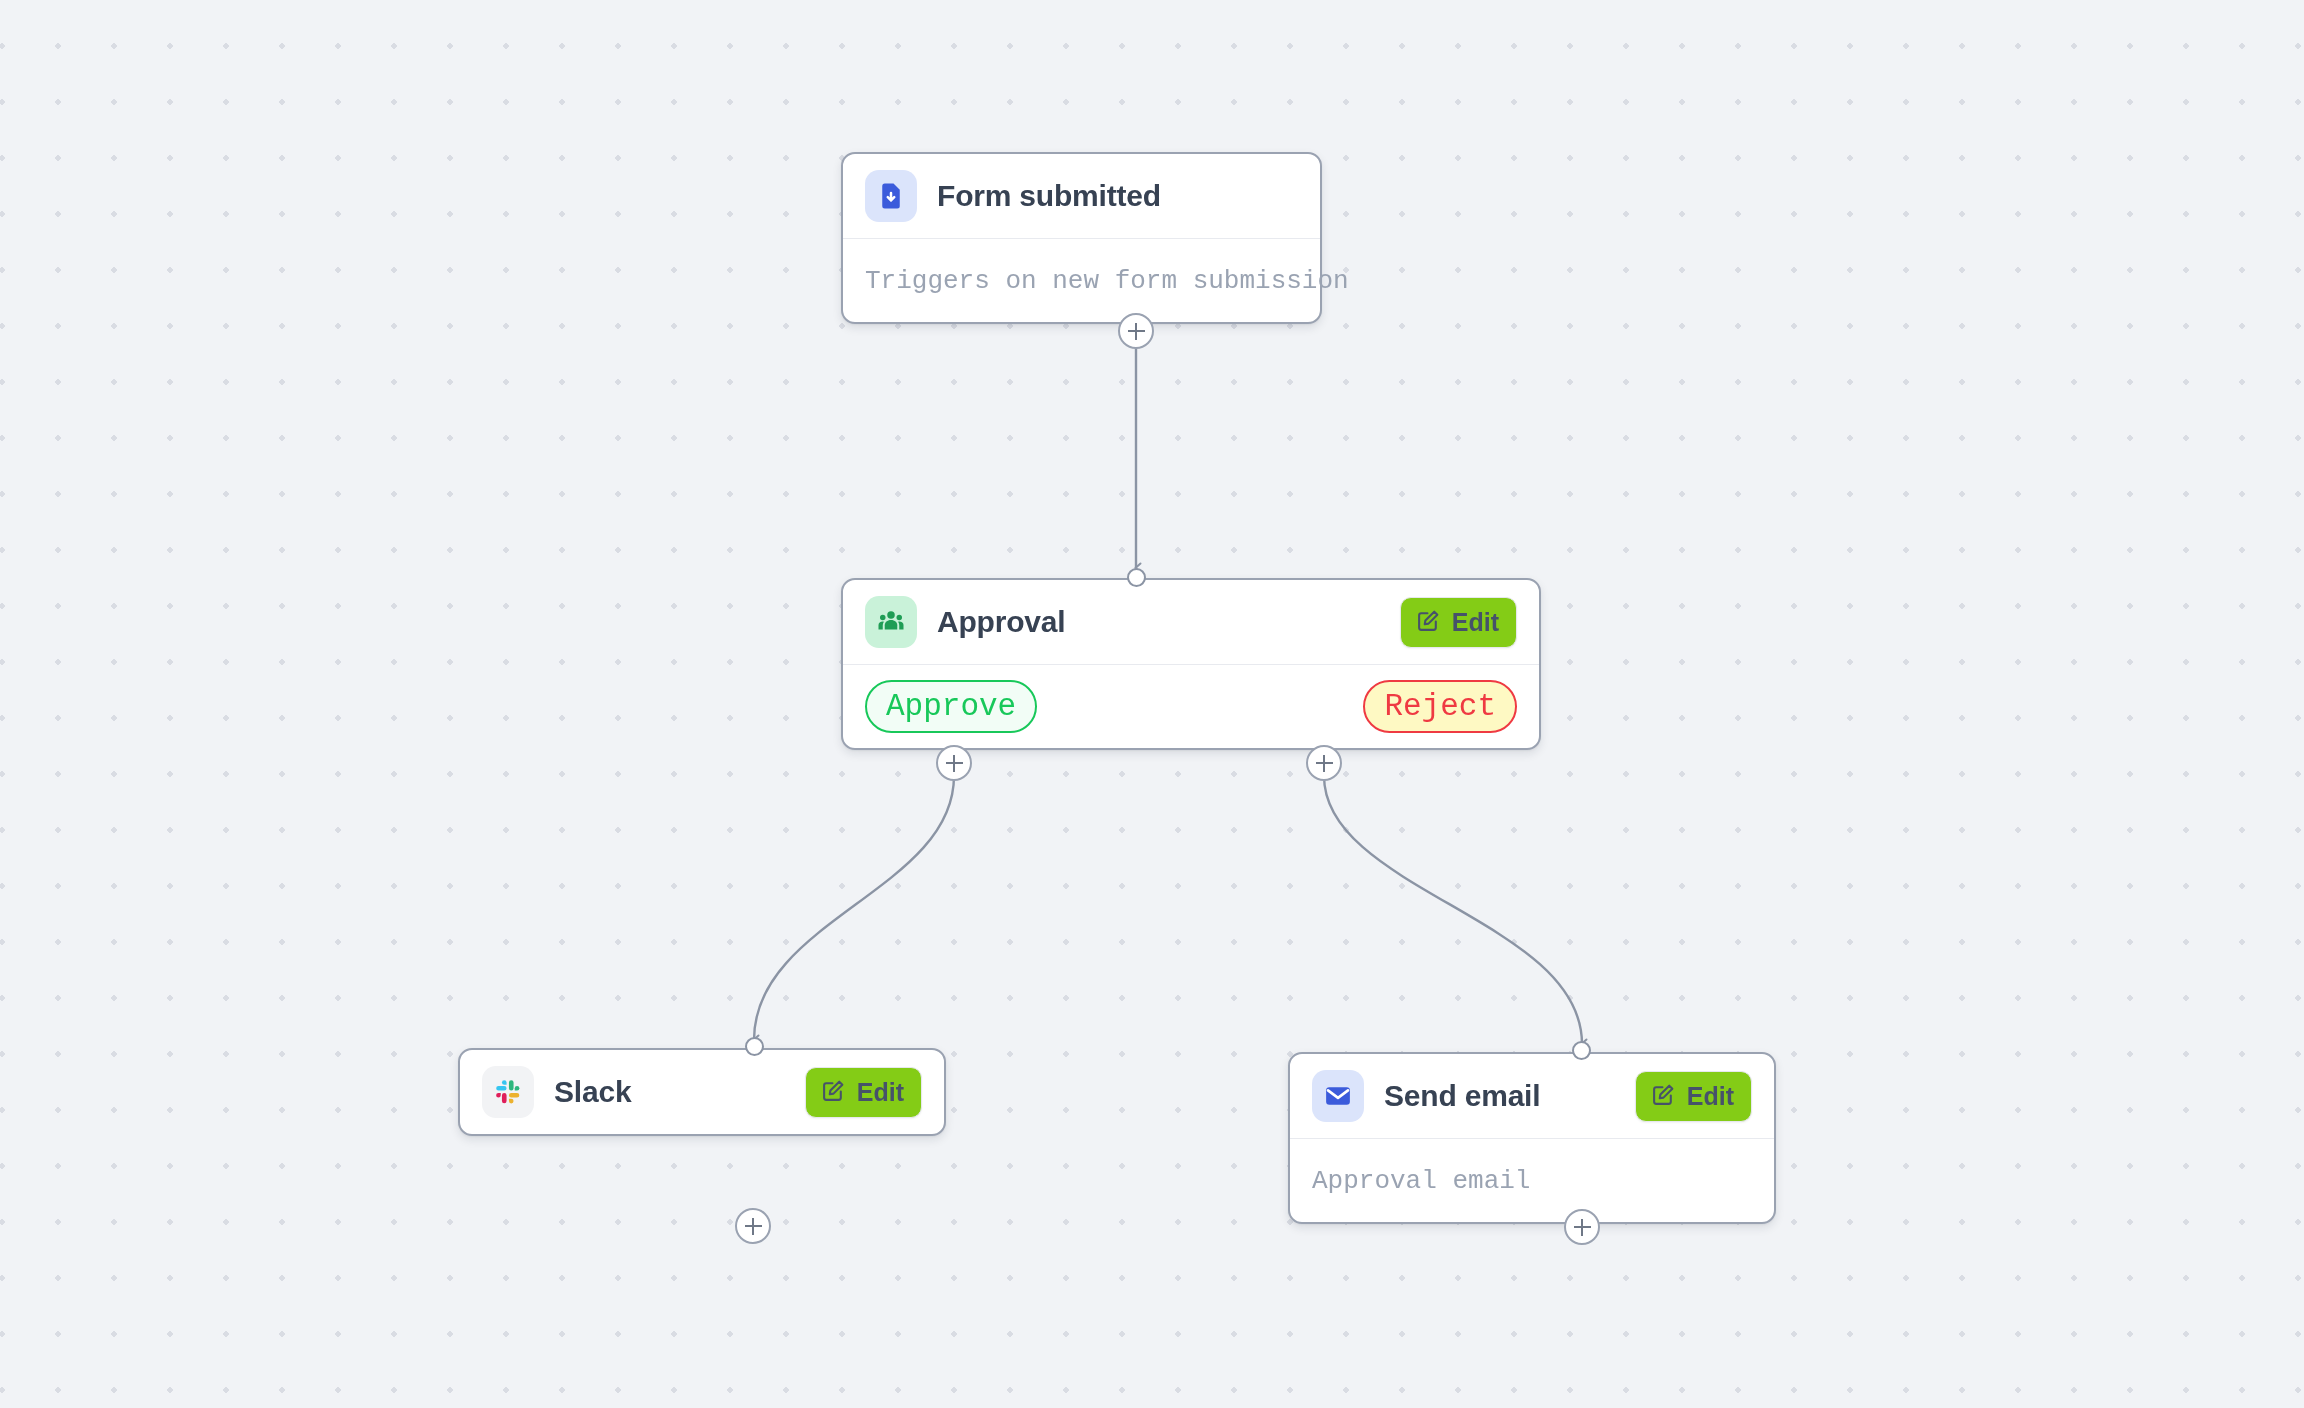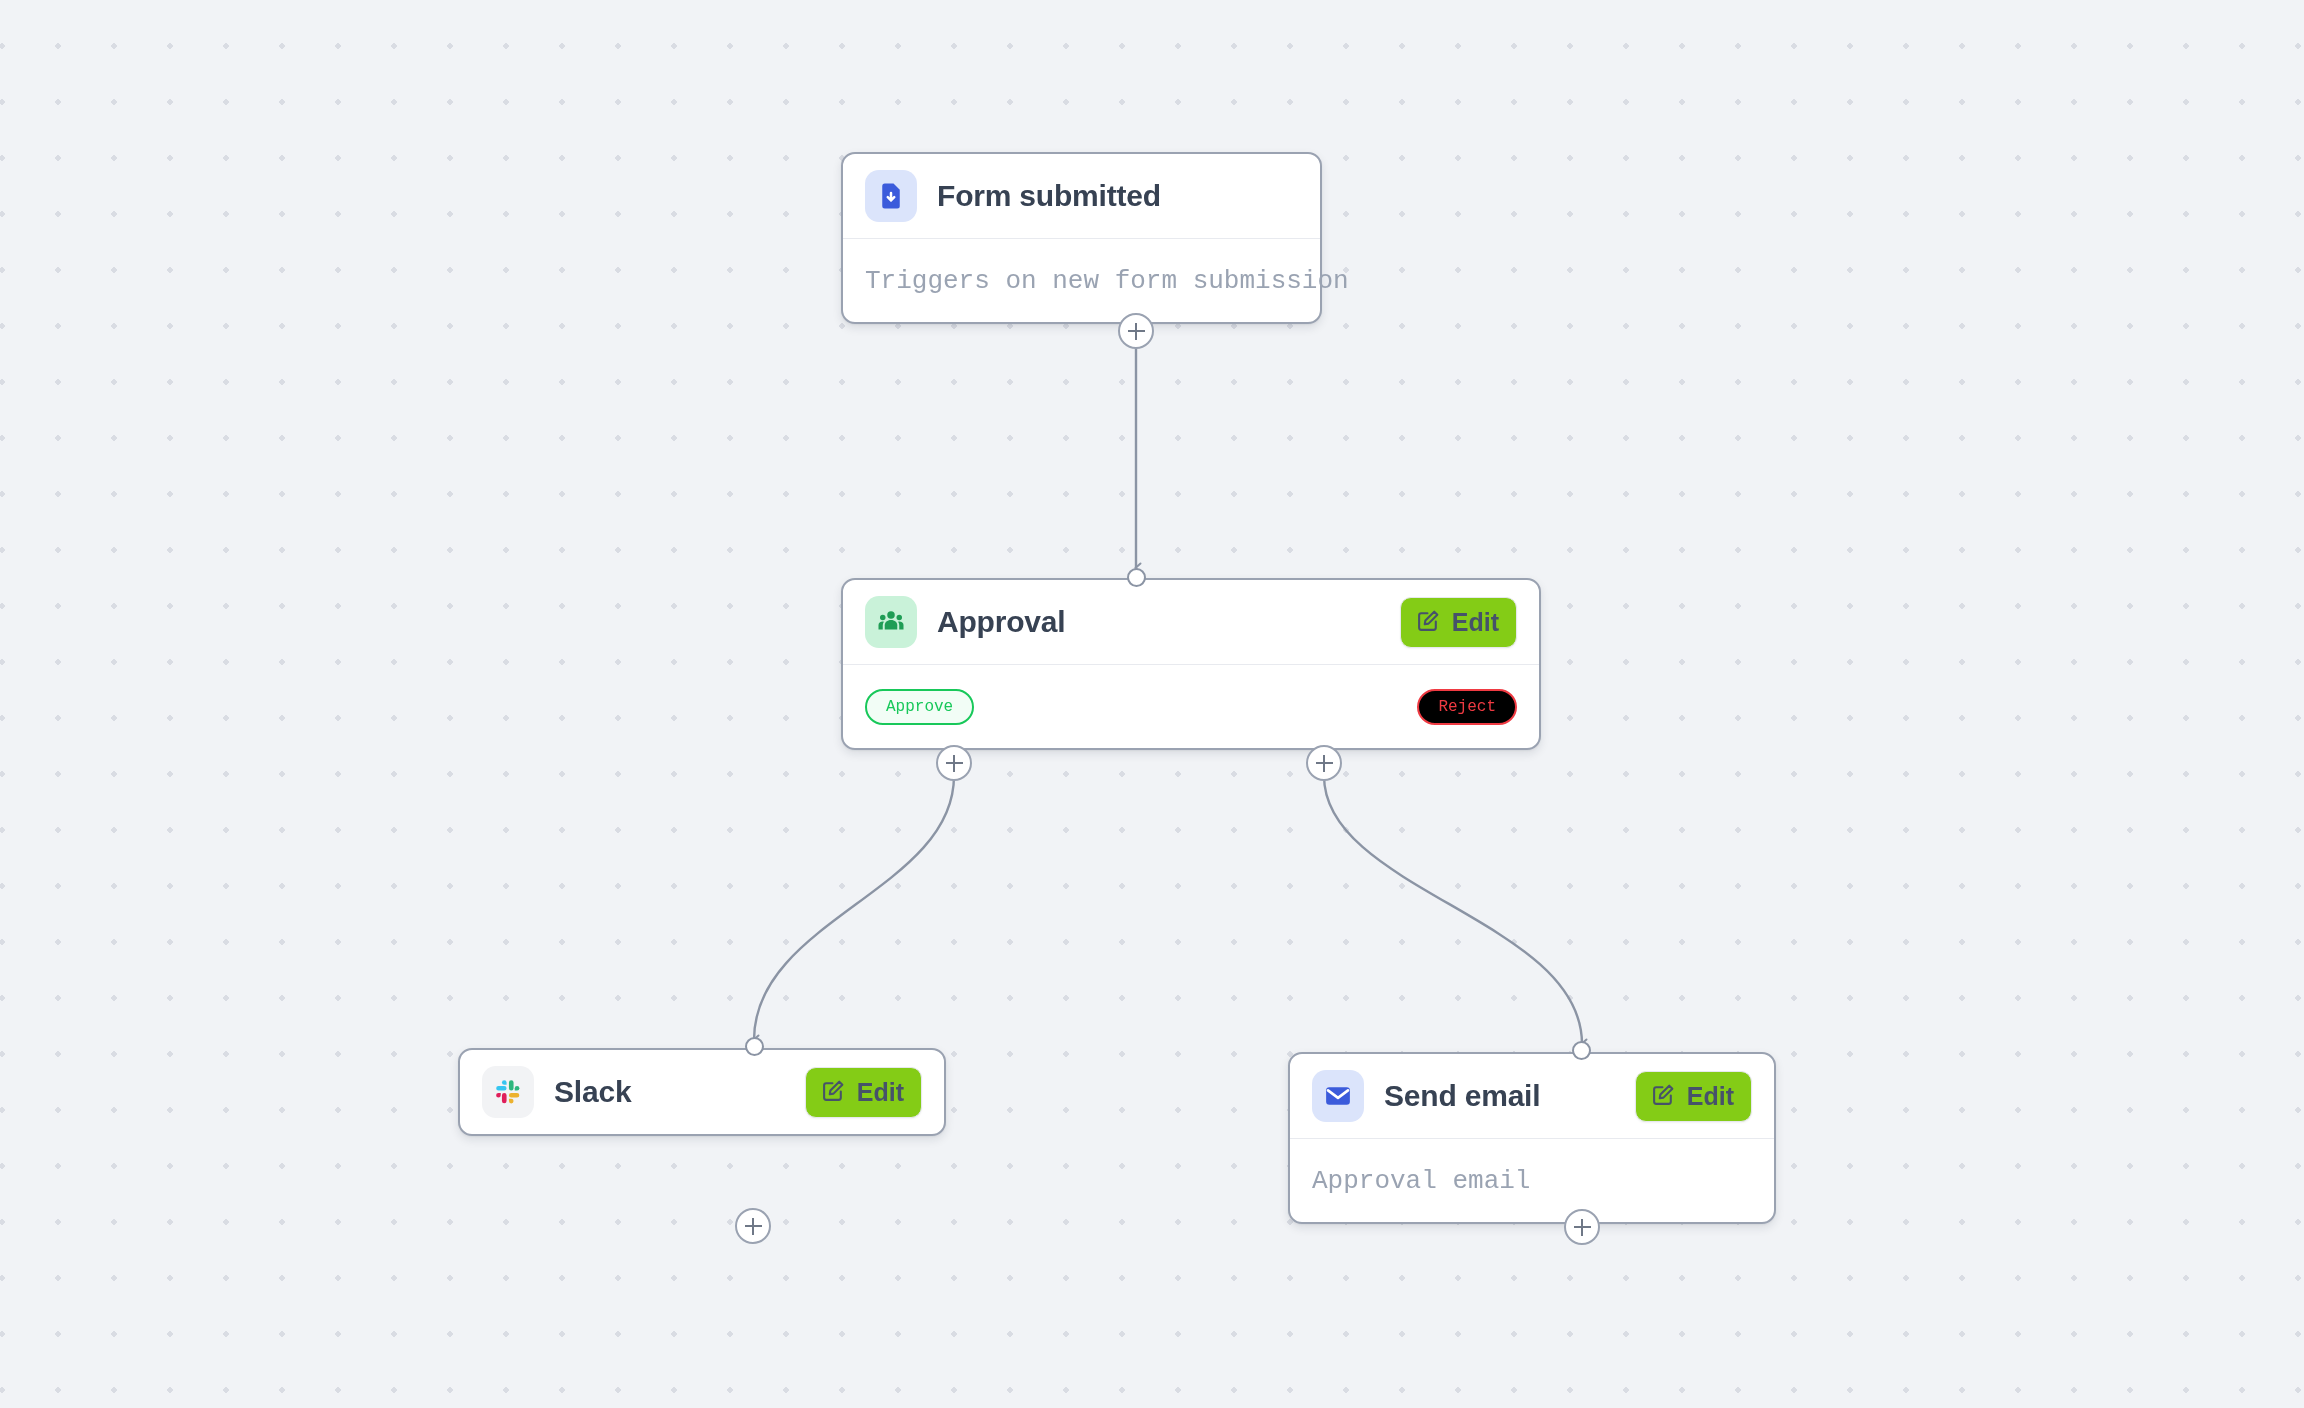--- a/index.html
+++ b/index.html
@@ -103,35 +103,35 @@
   .edit-btn .label {
     font-size: 25px;
     font-weight: bold;
     color: #46526a;
   }
 
   
   .pill {
     border-radius: 999px;
     padding: 7px 19px;
-    font-size: 16px;
+    font-size: 31px;
     border-width: 2px;
     border-style: solid;
     white-space: nowrap;
     cursor: pointer;
   }
   .pill.approve {
     color: #18c85a;
     border-color: #18c85a;
     background: #f2fdf6;
   }
   .pill.reject {
     color: #ef3a42;
     border-color: #ef3a42;
-    background: #000000;
+    background: #fef9c3;
   }
 
   
   .plus-handle {
     position: absolute;
     width: 36px;
     height: 36px;
     border-radius: 50%;
     background: #ffffff;
     border: 2px solid #9aa2b1;

